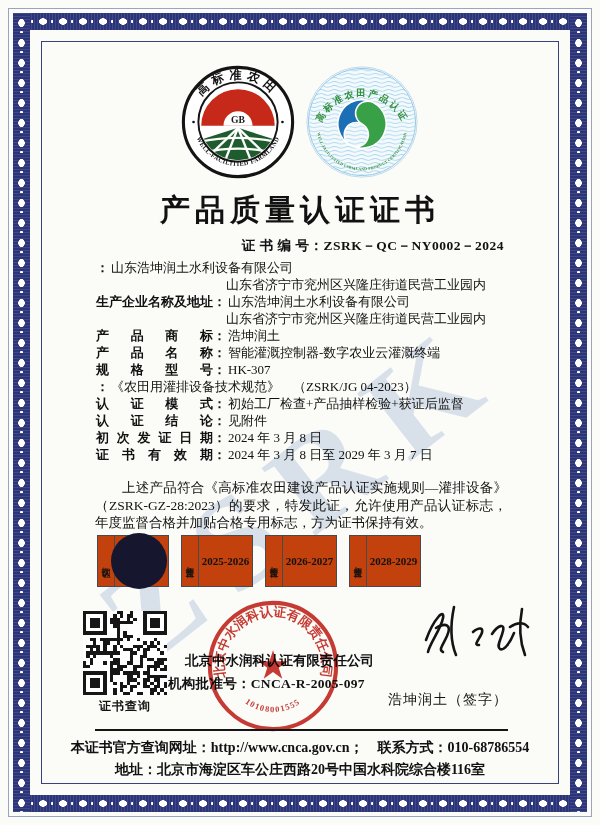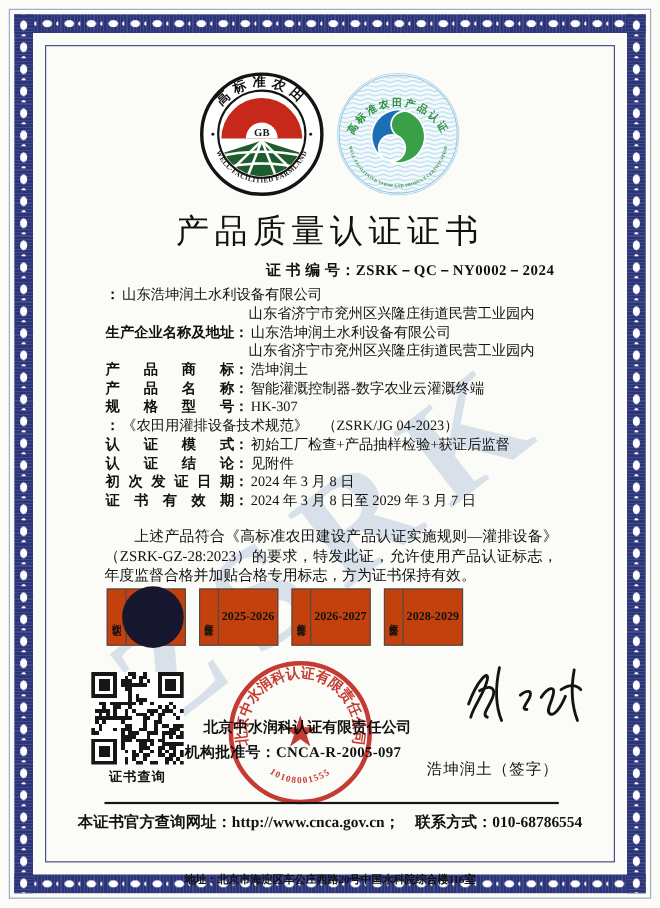--- a/index.html
+++ b/index.html
@@ -27,21 +27,21 @@
   .b-inner{position:absolute;inset:41px;border:1.5px solid #39417e;pointer-events:none;}
   
   .watermark{position:absolute;left:0;top:415px;width:600px;text-align:center;
     font-size:132px;font-weight:bold;letter-spacing:26px;color:rgba(160,182,210,.38);
     transform:rotate(-38deg);pointer-events:none;user-select:none;}
   
   .logos{position:absolute;top:64px;left:0;right:0;display:flex;justify-content:center;gap:8px;}
   .logo{width:116px;height:116px;}
   
   .title{position:absolute;top:190px;left:0;width:100%;text-align:center;
-    font-size:30px;font-weight:normal;letter-spacing:5px;}
+    font-size:30px;font-weight:bold;letter-spacing:5px;}
   .certno{position:absolute;top:237px;left:16px;right:96px;text-align:right;
     font-size:13.5px;font-weight:bold;letter-spacing:.5px;}
   
   .fields{position:absolute;top:259px;left:96px;right:58px;font-size:13px;line-height:17px;}
   .field{display:flex;white-space:nowrap;}
   .flabel{display:inline-block;width:117px;text-align:justify;text-align-last:justify;
     font-weight:bold;flex:none;}
   .fcolon{font-weight:bold;flex:none;}
   .fvalue{margin-left:2px;}
   .field.extra{padding-left:128px;}
@@ -66,21 +66,21 @@
   .company{position:absolute;left:185px;top:652px;font-size:13.5px;font-weight:bold;}
   .approval{position:absolute;left:168px;top:675px;font-size:13.5px;font-weight:bold;letter-spacing:.3px;}
   .seal{position:absolute;left:204px;top:597px;width:138px;height:138px;
     mix-blend-mode:multiply;opacity:.92;}
   .signature{position:absolute;left:418px;top:598px;width:130px;height:70px;}
   .sig-label{position:absolute;left:388px;top:691px;font-size:14px;letter-spacing:1px;}
   .divider{position:absolute;left:95px;right:92px;top:729px;border-top:2px solid #151515;}
   .footer1{position:absolute;top:739px;left:55px;right:55px;text-align:center;
     font-size:14px;font-weight:bold;}
   .footer2{position:absolute;top:761px;left:55px;right:55px;text-align:center;
-    font-size:10px;font-weight:bold;margin-top:32px;}
+    font-size:14px;font-weight:bold;}
 </style>
 </head>
 <body>
 
 <div class="page">
 
   <div class="b-outer"></div>
   <div class="band h top"></div>
   <div class="band h bottom"></div>
   <div class="band v left"></div>

